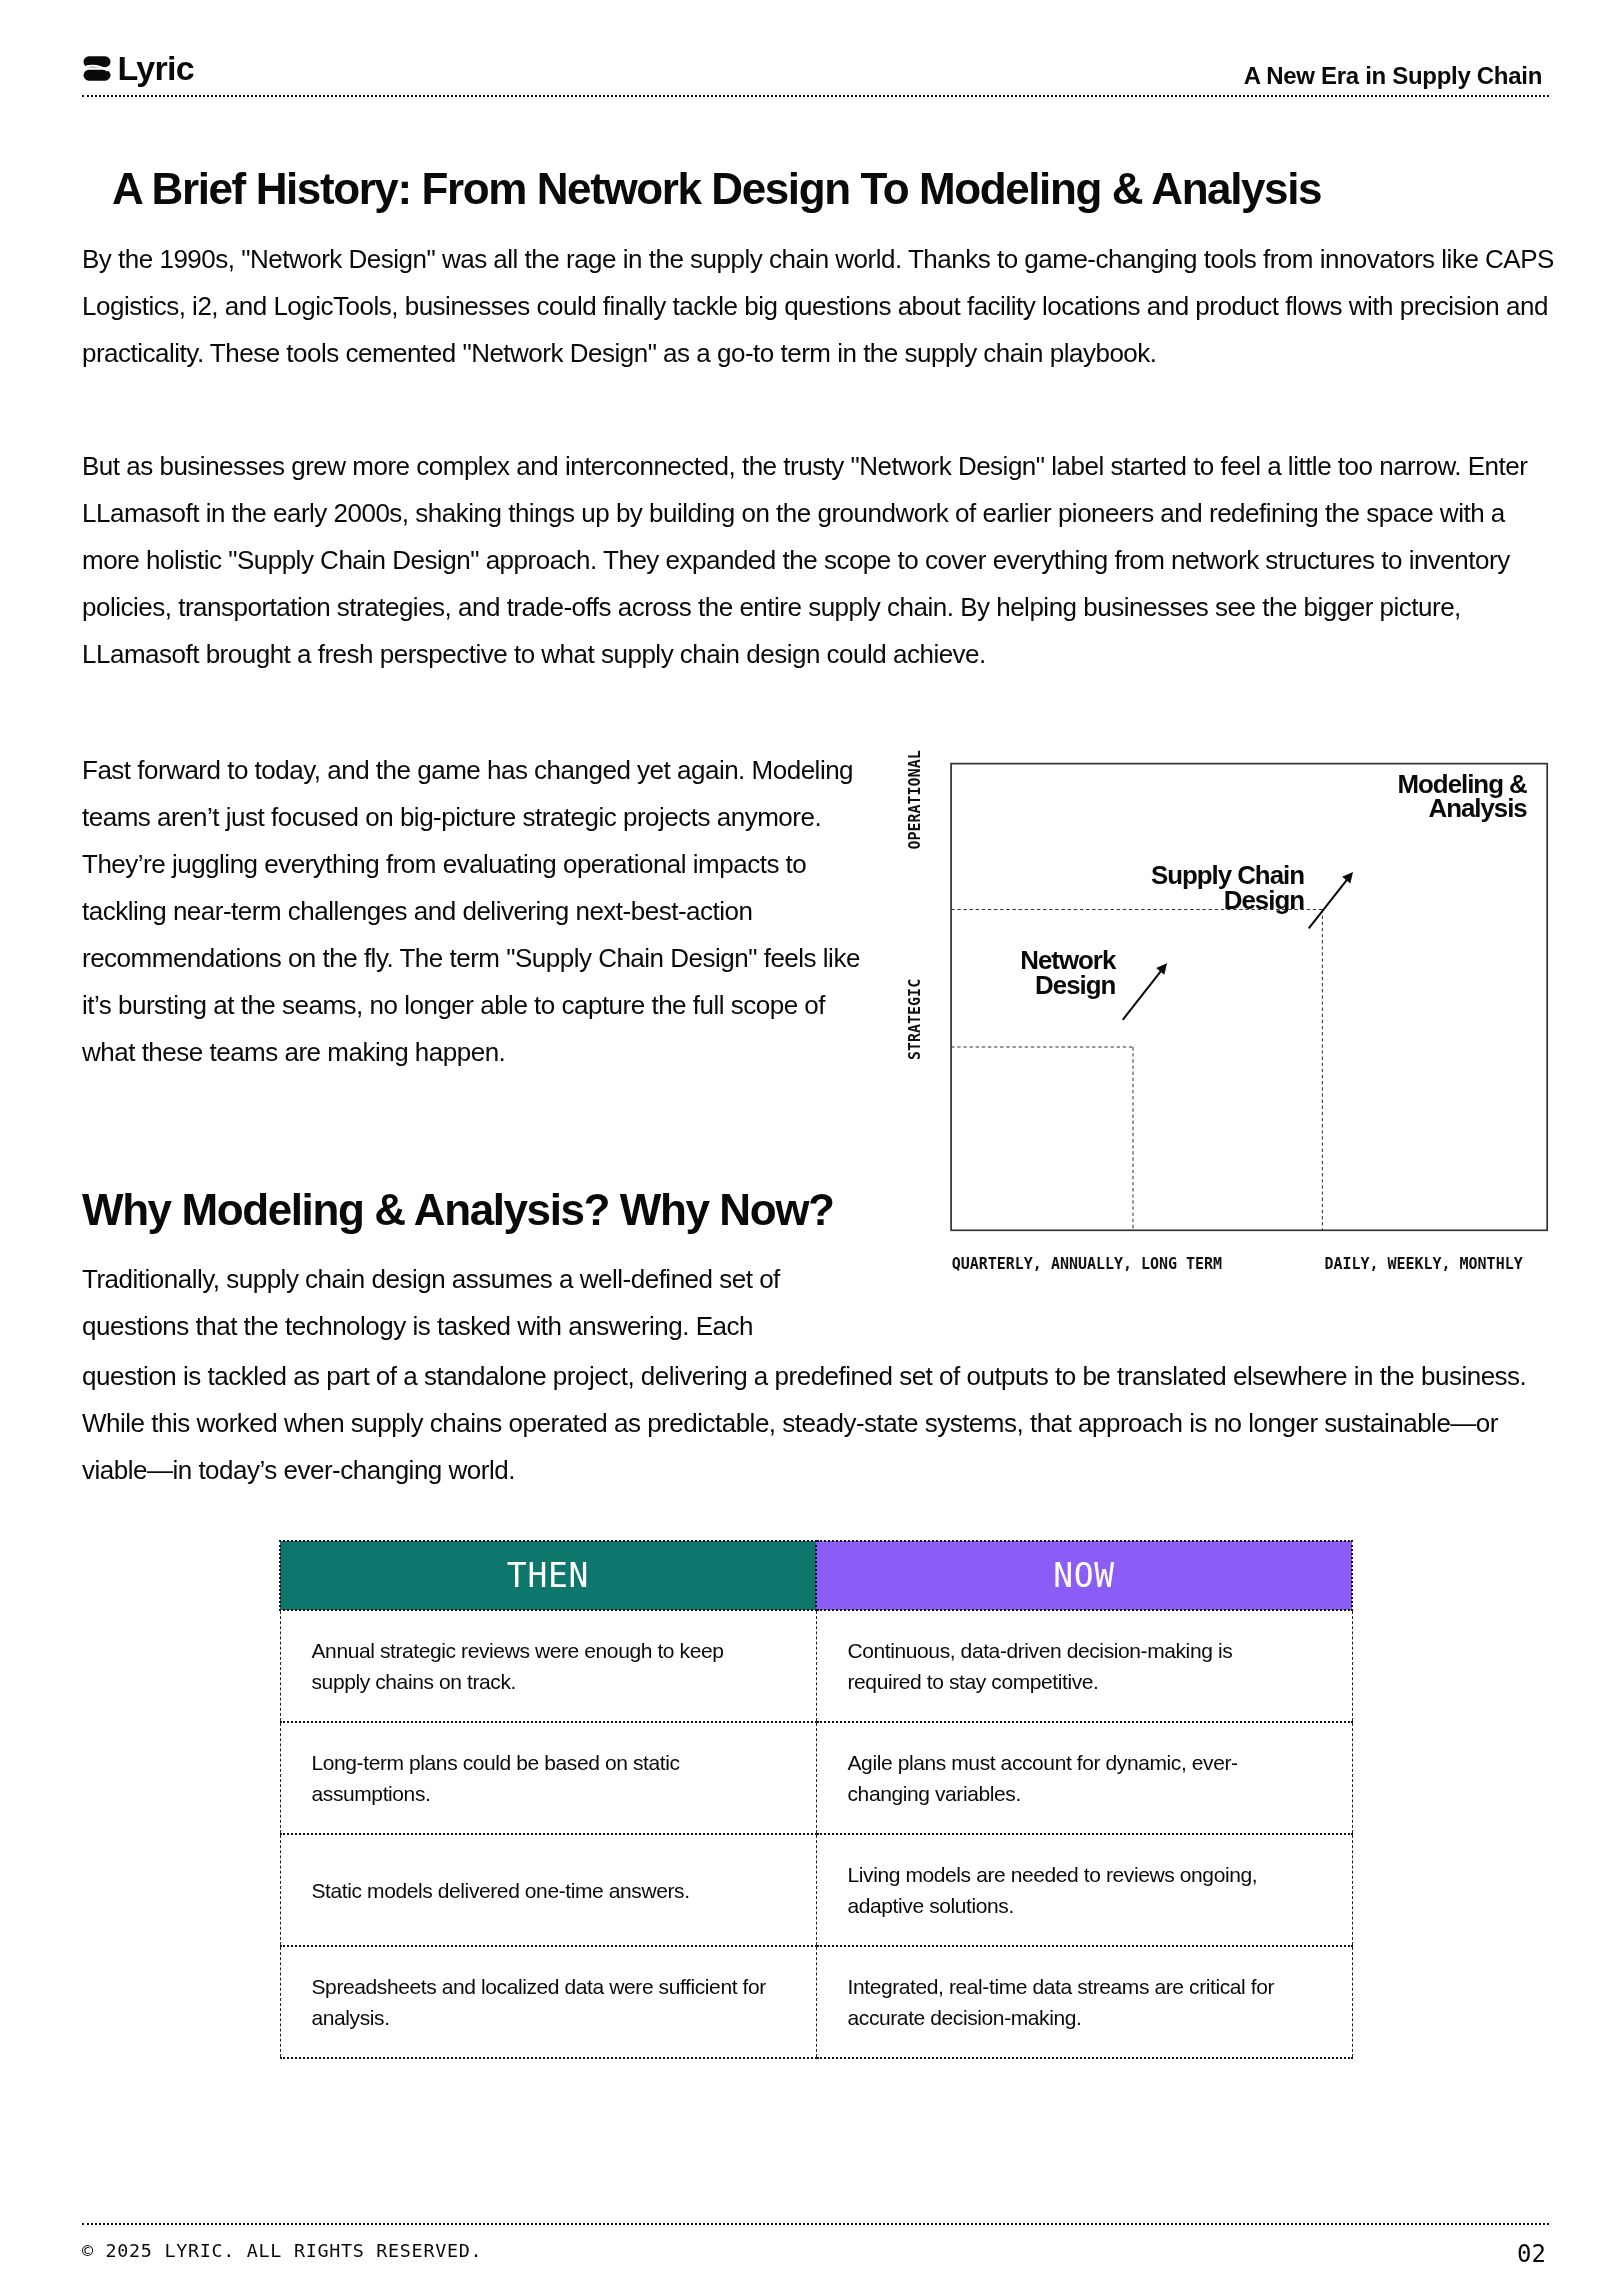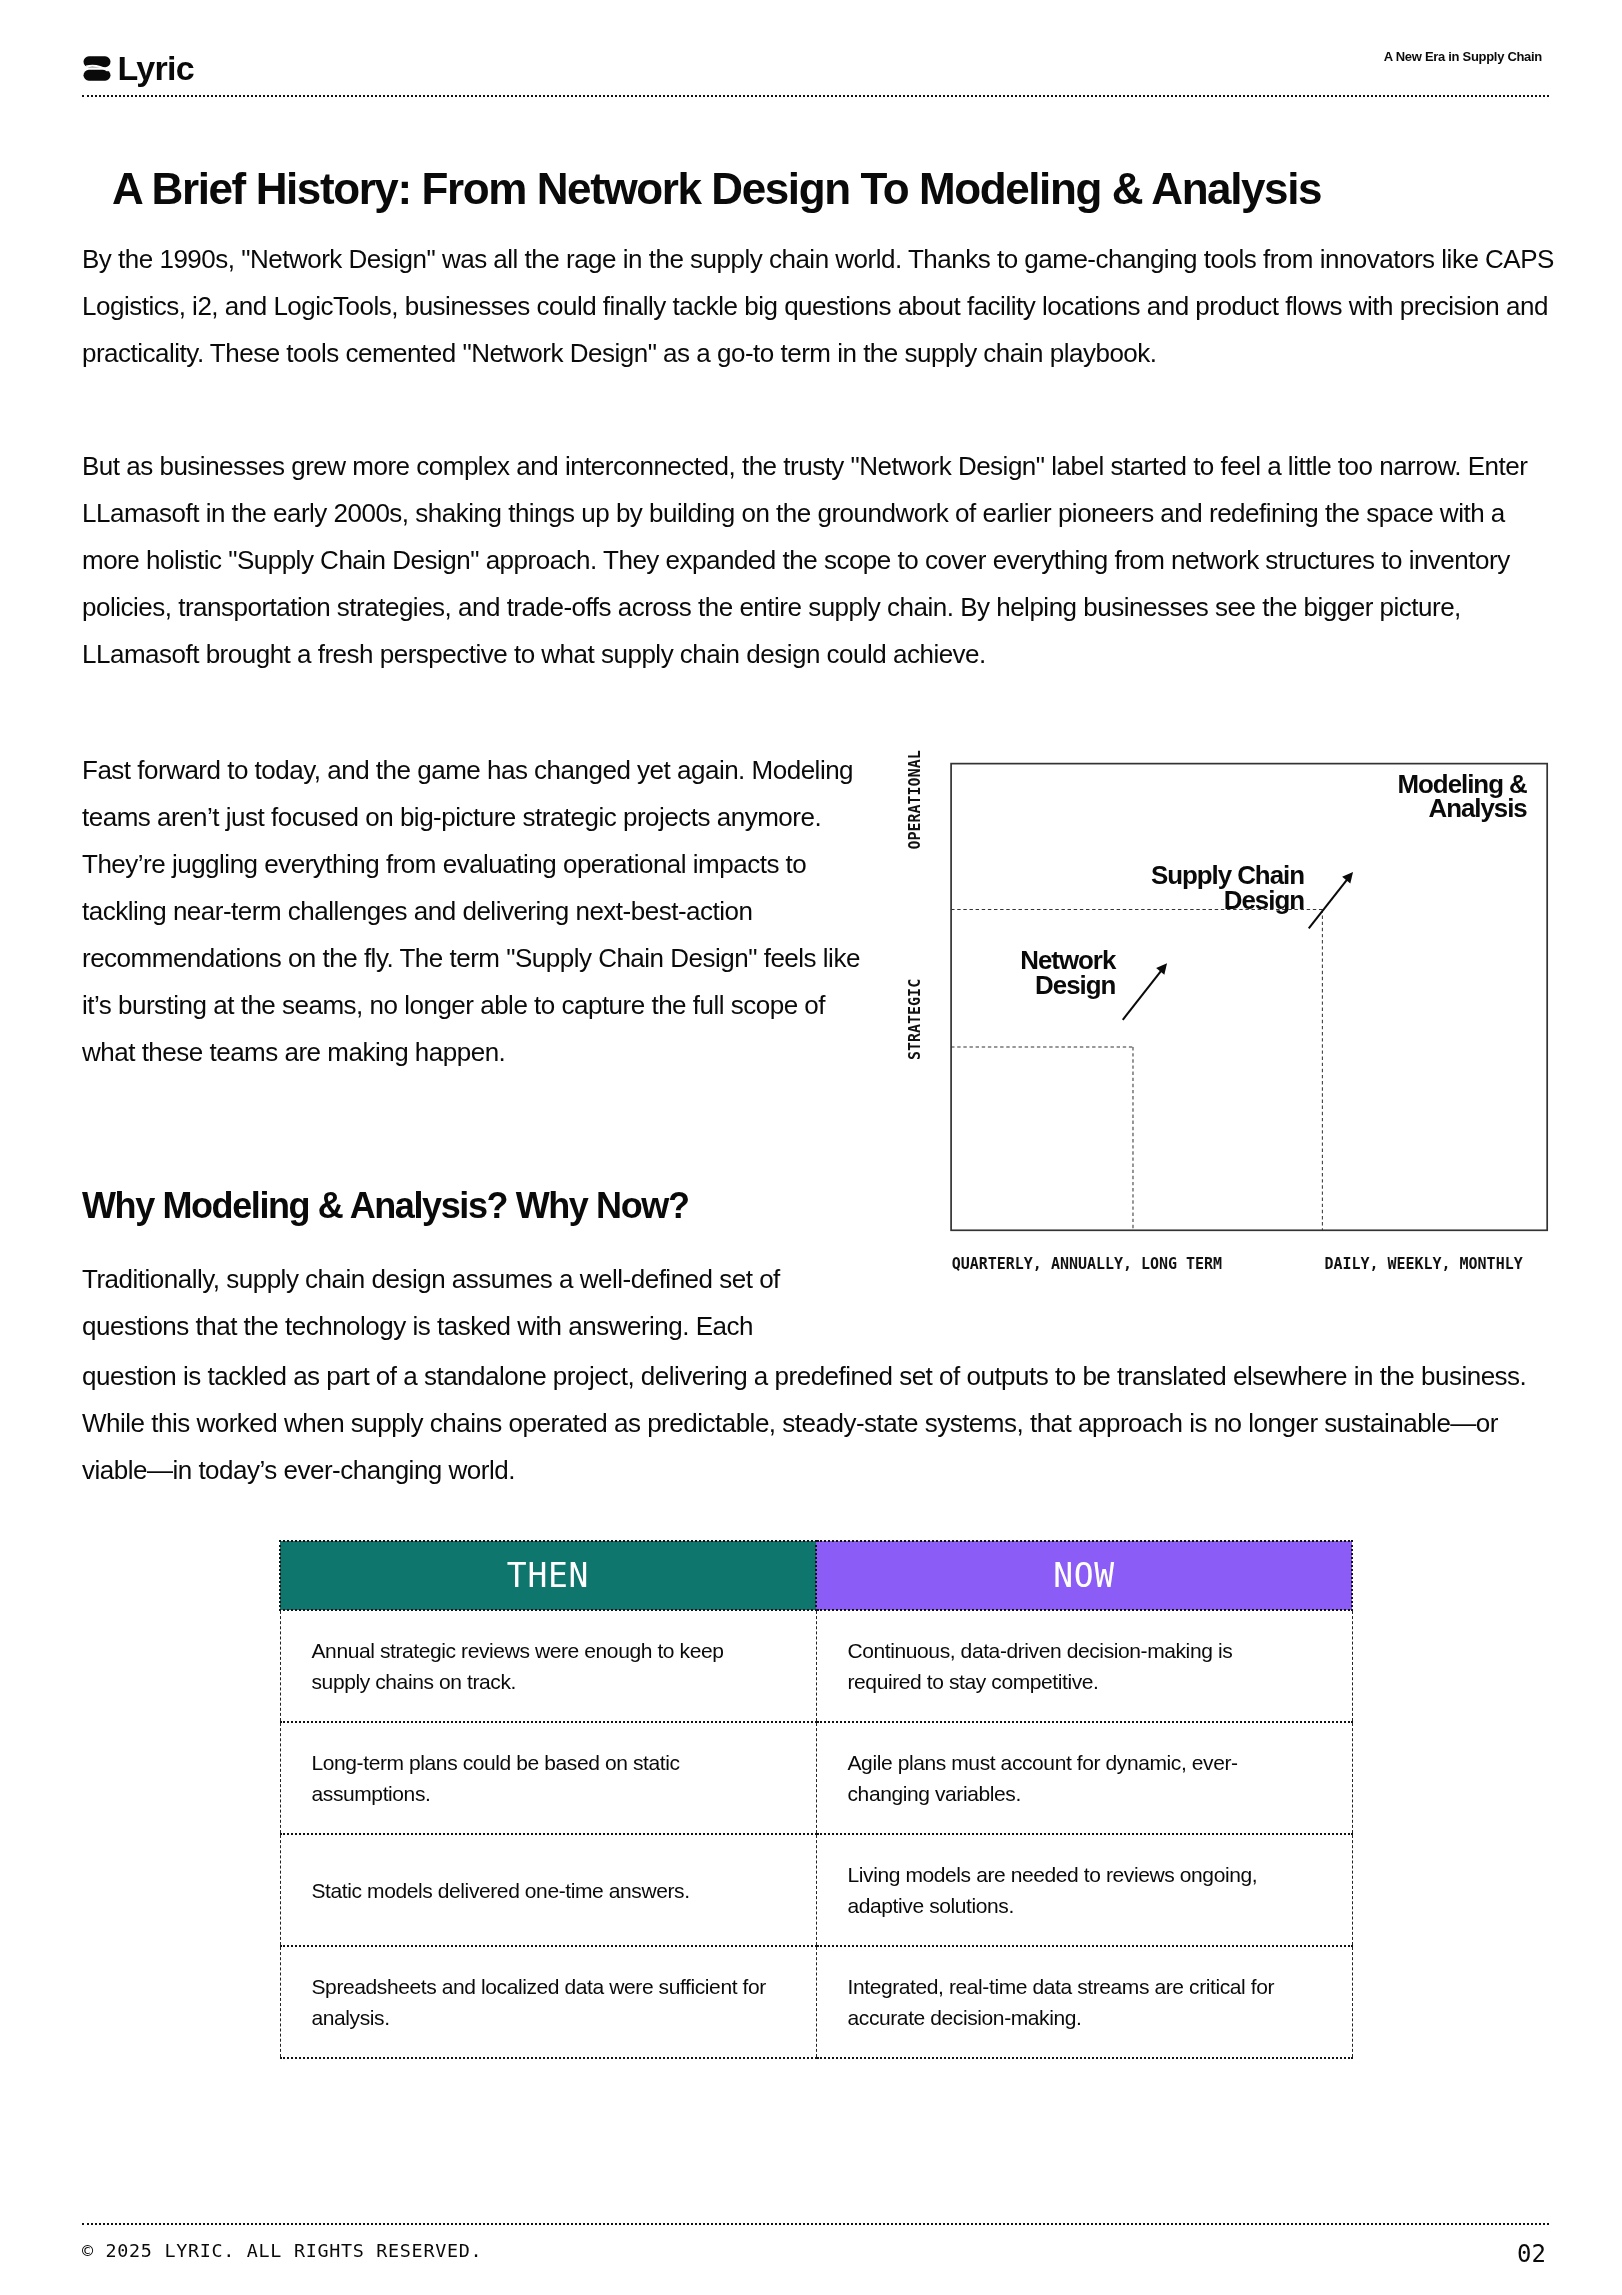--- a/index.html
+++ b/index.html
@@ -4,24 +4,24 @@
 <style>
   html, body { margin:0; padding:0; background:#ffffff; }
   body { width:1622px; height:2295px; position:relative; overflow:hidden;
          font-family:"Liberation Sans", sans-serif; color:#0a0a0a; }
   .abs { position:absolute; }
   .dotline { position:absolute; left:82px; width:1467px; height:0;
              border-top:2.7px dotted #111; }
   .logo { left:82px; top:49px; display:flex; align-items:center; gap:5.5px;
           font-size:34px; font-weight:700; letter-spacing:-0.7px; }
   .logo svg { width:30px; height:27px; }
-  .runhead { right:80px; top:49px; font-size:13px; font-weight:700; letter-spacing:-0.3px; }
+  .runhead { right:80px; top:62px; font-size:24px; font-weight:700; letter-spacing:-0.3px; }
   h1, h2 { margin:0; font-weight:700; letter-spacing:-1.4px; position:absolute; left:82px; }
   h1 { top:164px; font-size:44px;margin-left:30px; }
-  h2 { top:1185px; font-size:36px; }
+  h2 { top:1185px; font-size:44px; }
   .para { position:absolute; left:82px; font-size:26px; line-height:47px;
           letter-spacing:-0.5px; margin:0; }
   .p1 { top:236px; width:1472px; }
   .p2 { top:443px; width:1472px; }
   .p3 { top:747px; width:791px; }
   .p4a { top:1256px; width:791px; }
   .p4b { top:1353px; width:1472px; }
 
   
   .chart { left:886px; top:750px; width:682px; height:545px; }

